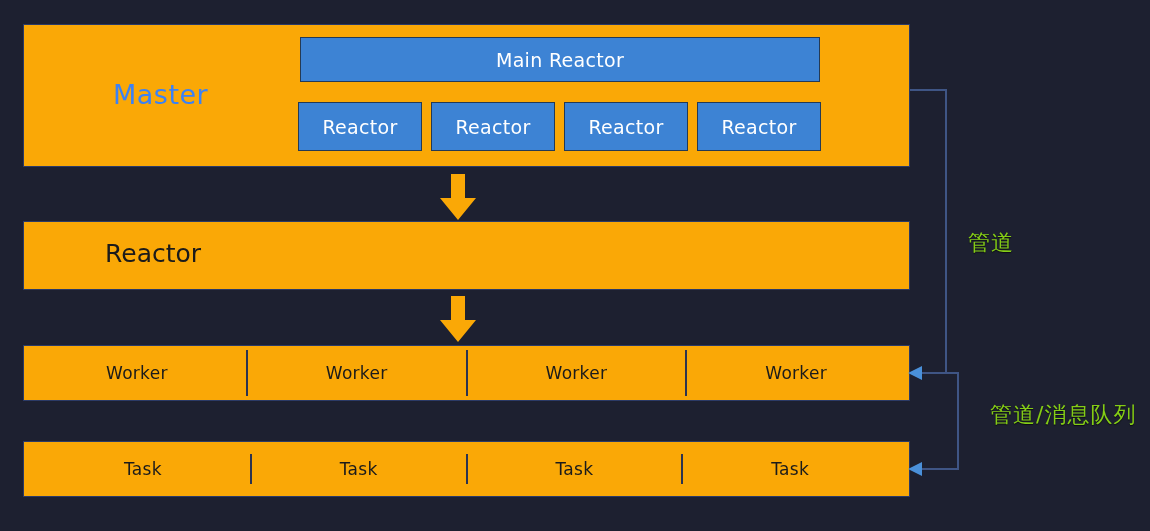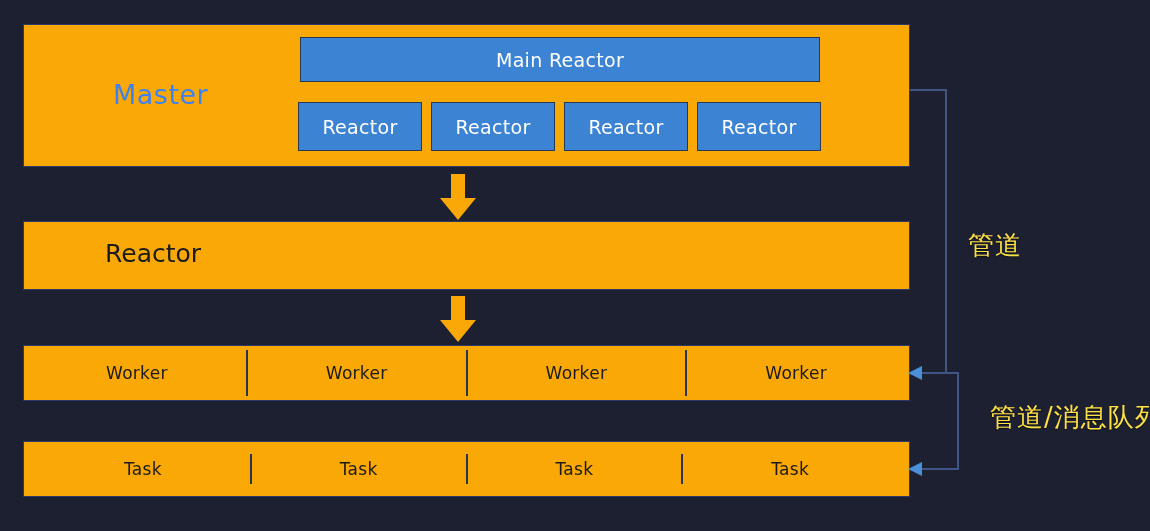--- a/index.html
+++ b/index.html
@@ -138,22 +138,22 @@
     left: 900px;
     top: 80px;
     width: 80px;
     height: 410px;
     overflow: visible;
   }
 
   
   .side-label {
     position: absolute;
-    color: #fde047;
-    font-size: 26px;
+    color: #84cc16;
+    font-size: 22px;
     white-space: nowrap;
     letter-spacing: 1px;
     text-shadow: 0 1px 1px rgba(0,0,0,0.65);
   }
   #side-label-pipe {
     left: 968px;
     top: 228px;
   }
   #side-label-queue {
     left: 968px;

